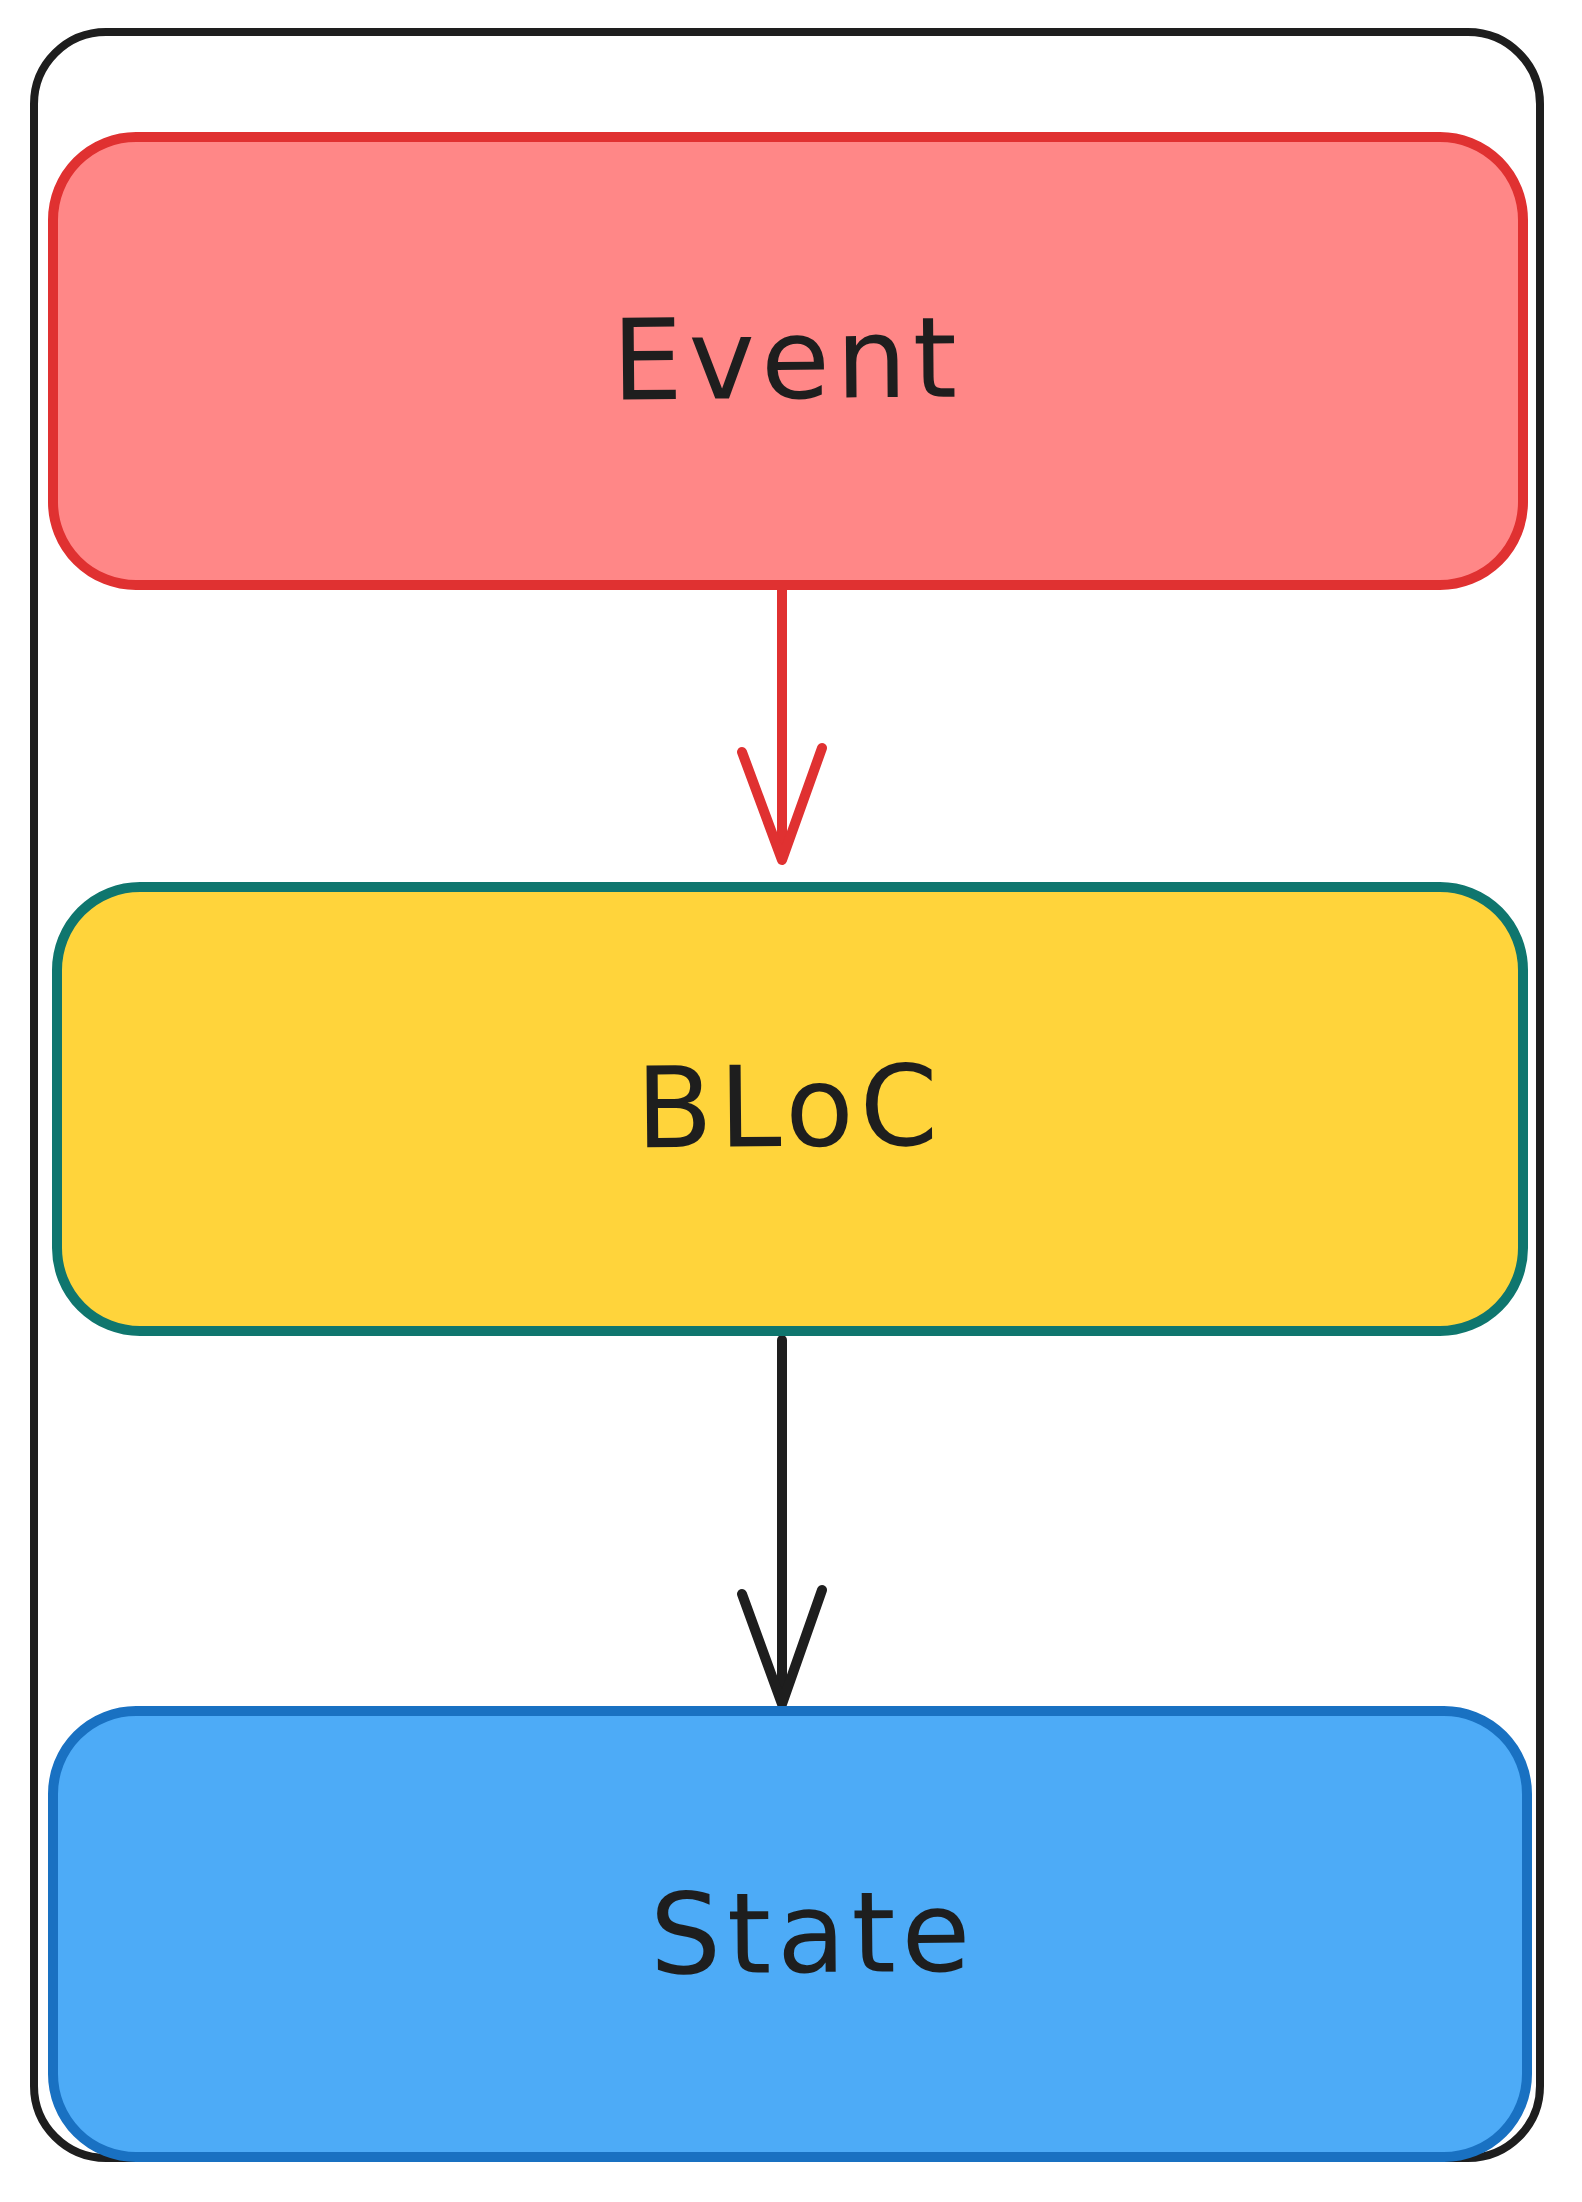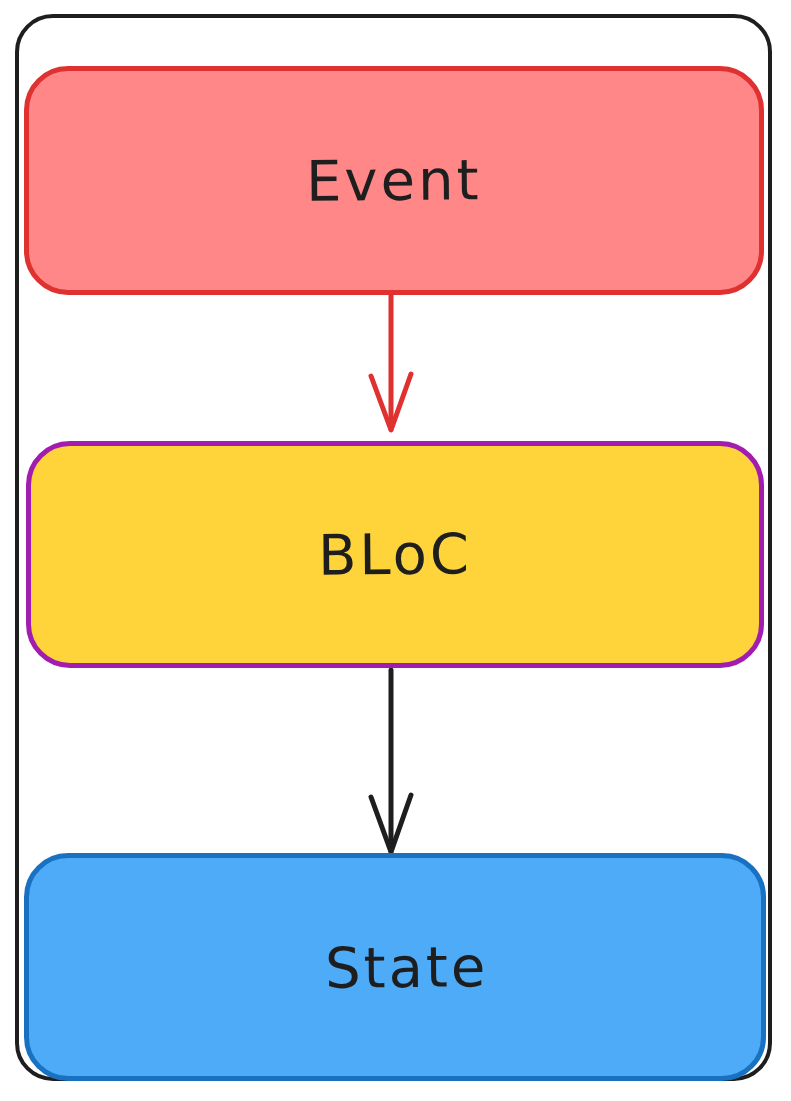--- a/index.html
+++ b/index.html
@@ -50,21 +50,21 @@
     background: #ff8787;
     border: 5px solid #e03131;
     margin-top: 40px;
   }
   .node-bloc {
     left: 26px;
     top: 441px;
     width: 738px;
     height: 227px;
     background: #ffd43b;
-    border: 5px solid #a21caf;
+    border: 5px solid #0f766e;
   }
   .node-state {
     left: 24px;
     top: 853px;
     width: 742px;
     height: 228px;
     background: #4dabf7;
     border: 5px solid #1971c2;
     padding-left: 24px;
   }

